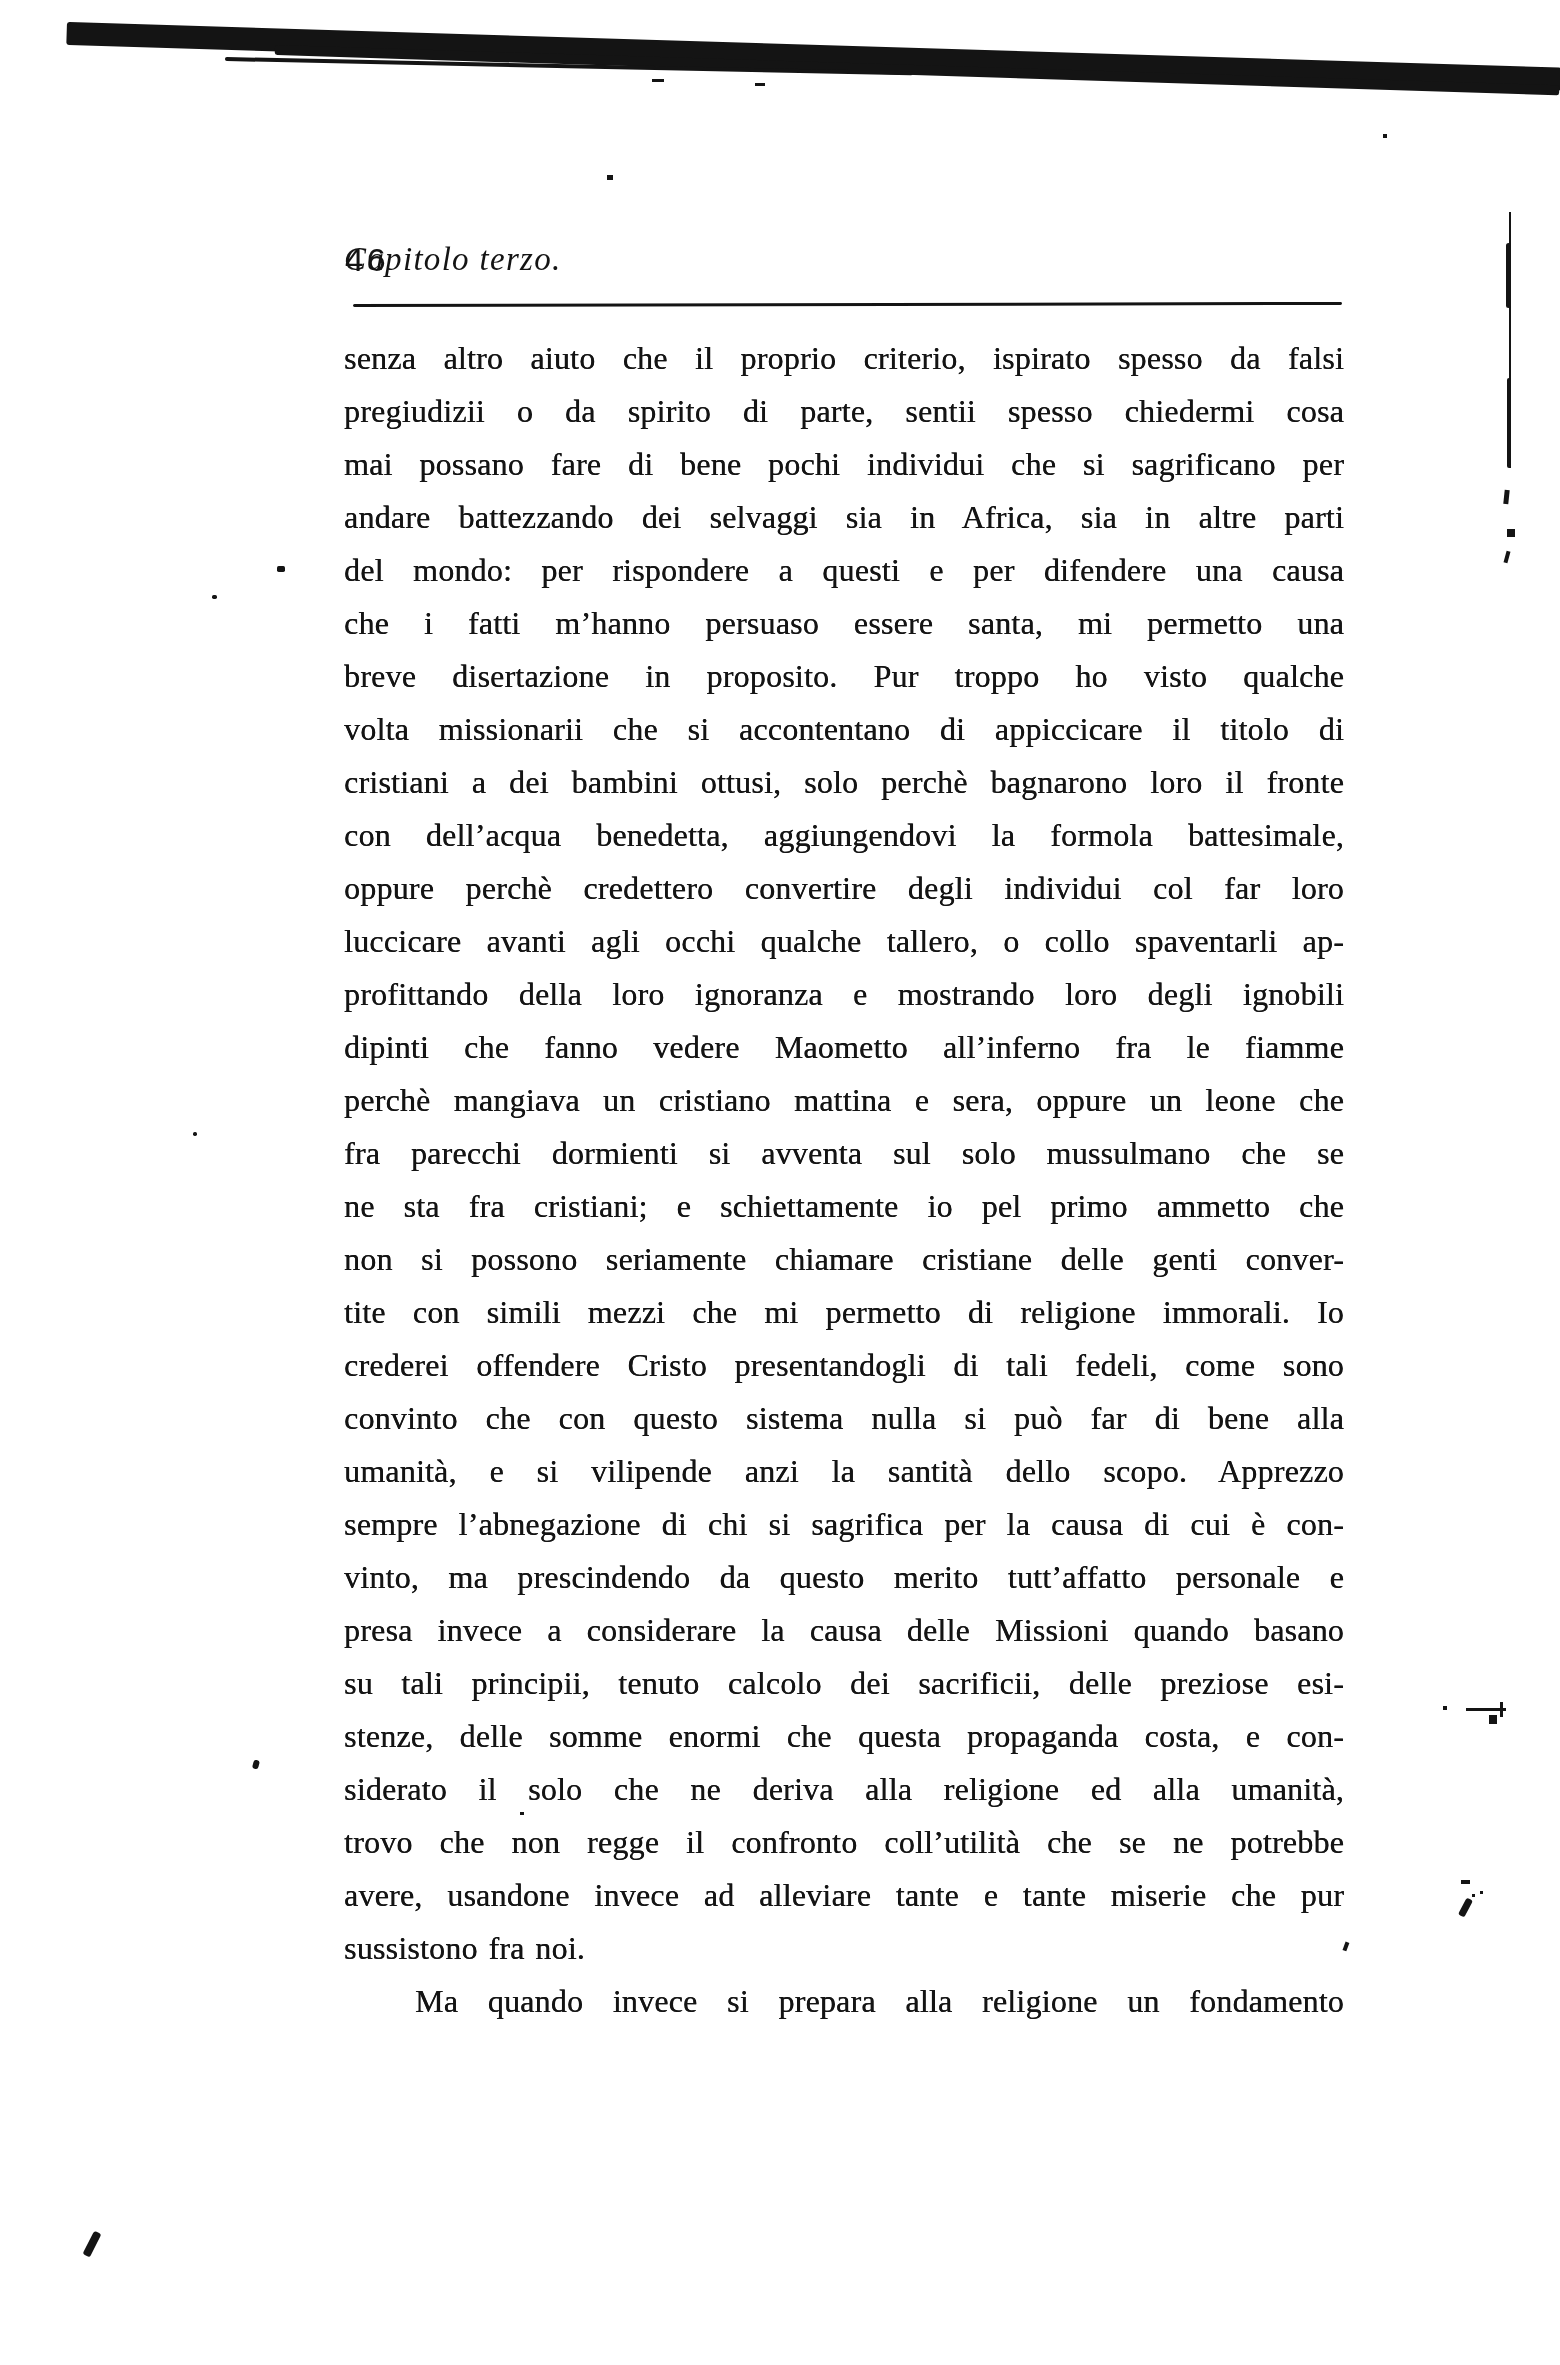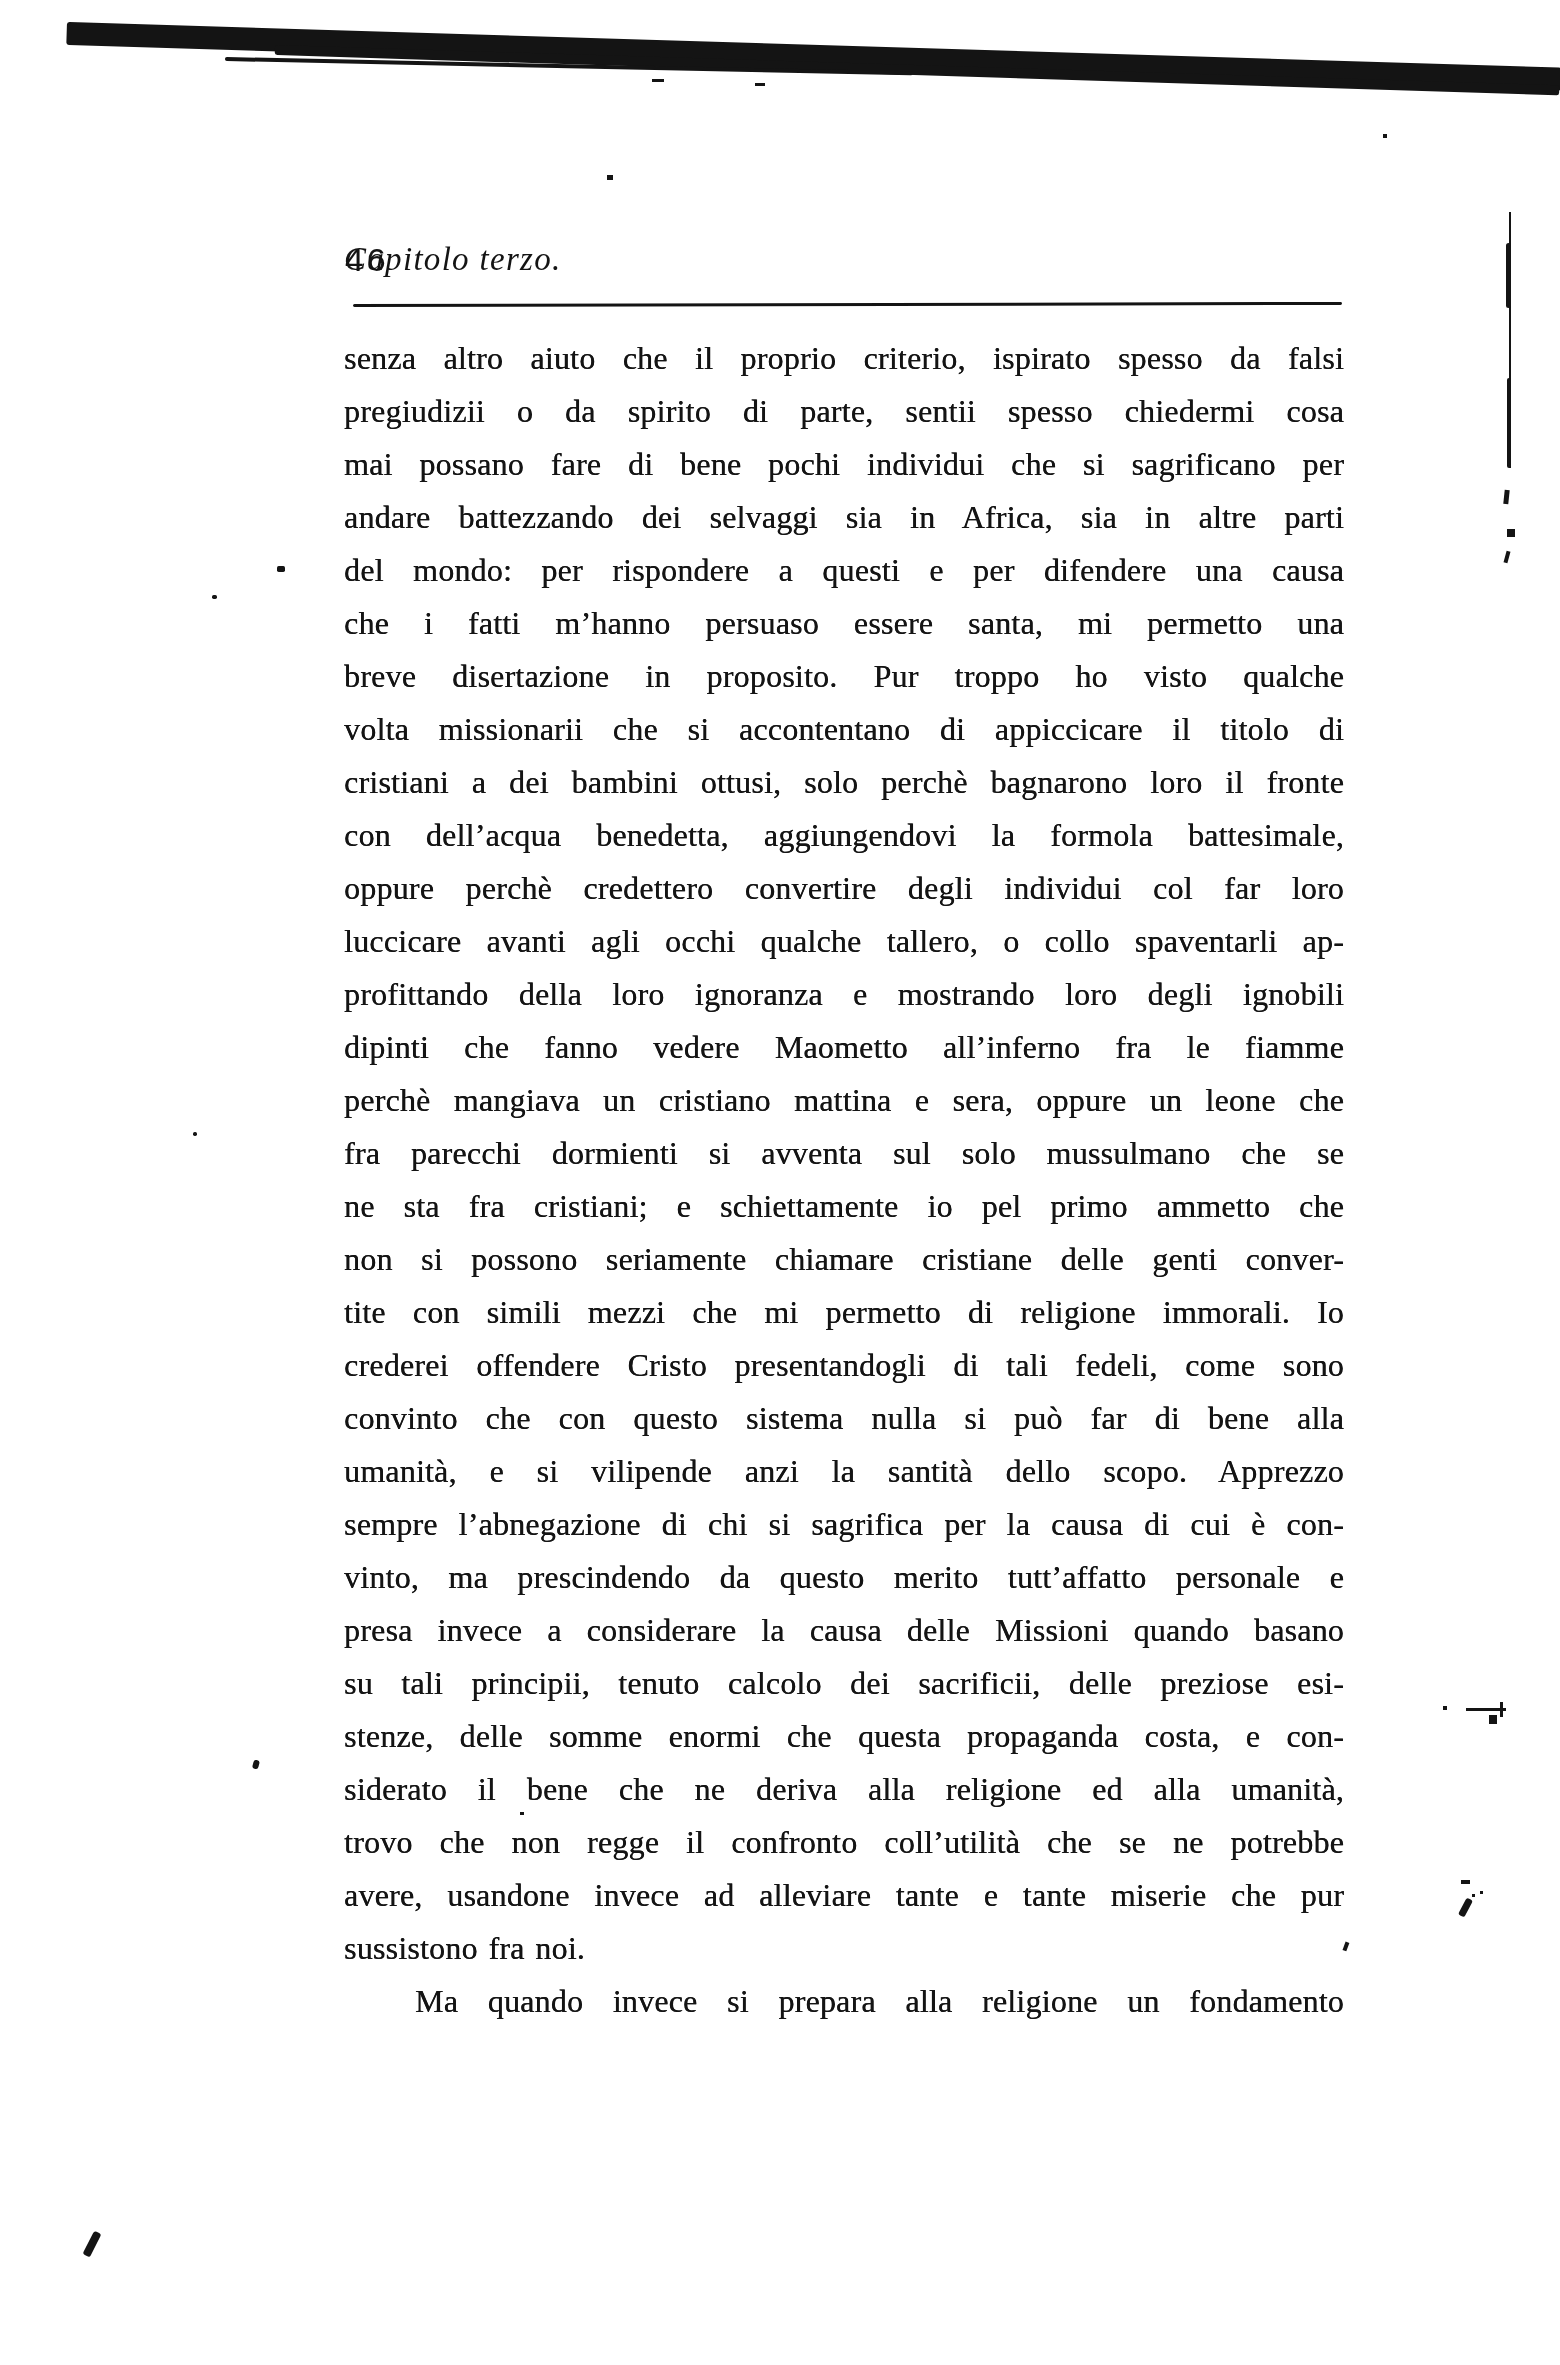--- a/index.html
+++ b/index.html
@@ -90,21 +90,21 @@
       <div class="line just">non si possono seriamente chiamare cristiane delle genti conver-</div>
       <div class="line just">tite con simili mezzi che mi permetto di religione immorali. Io</div>
       <div class="line just">crederei offendere Cristo presentandogli di tali fedeli, come sono</div>
       <div class="line just">convinto che con questo sistema nulla si può far di bene alla</div>
       <div class="line just">umanità, e si vilipende anzi la santità dello scopo. Apprezzo</div>
       <div class="line just">sempre l’abnegazione di chi si sagrifica per la causa di cui è con-</div>
       <div class="line just">vinto, ma prescindendo da questo merito tutt’affatto personale e</div>
       <div class="line just">presa invece a considerare la causa delle Missioni quando basano</div>
       <div class="line just">su tali principii, tenuto calcolo dei sacrificii, delle preziose esi-</div>
       <div class="line just">stenze, delle somme enormi che questa propaganda costa, e con-</div>
-      <div class="line just">siderato il bene che ne deriva alla religione ed alla umanità,</div>
+      <div class="line just">siderato il solo che ne deriva alla religione ed alla umanità,</div>
       <div class="line just">trovo che non regge il confronto coll’utilità che se ne potrebbe</div>
       <div class="line just">avere, usandone invece ad alleviare tante e tante miserie che pur</div>
       <div class="line">sussistono fra noi.</div>
       <div class="line just indent">Ma quando invece si prepara alla religione un fondamento</div>
     </div>
 
   <div class="artifact" style="left:277px; top:566px; width:7.7px; height:6px; border-radius:1.7px;"></div>
   <div class="artifact" style="left:212px; top:595px; width:5.2px; height:4.3px; border-radius:1.7px;"></div>
   <div class="artifact" style="left:193px; top:1132px; width:4.3px; height:4.3px; border-radius:1.7px;"></div>
   <div class="artifact" style="left:253px; top:1760px; width:6px; height:8.6px; border-radius:2.6px; transform:rotate(14deg);"></div>

